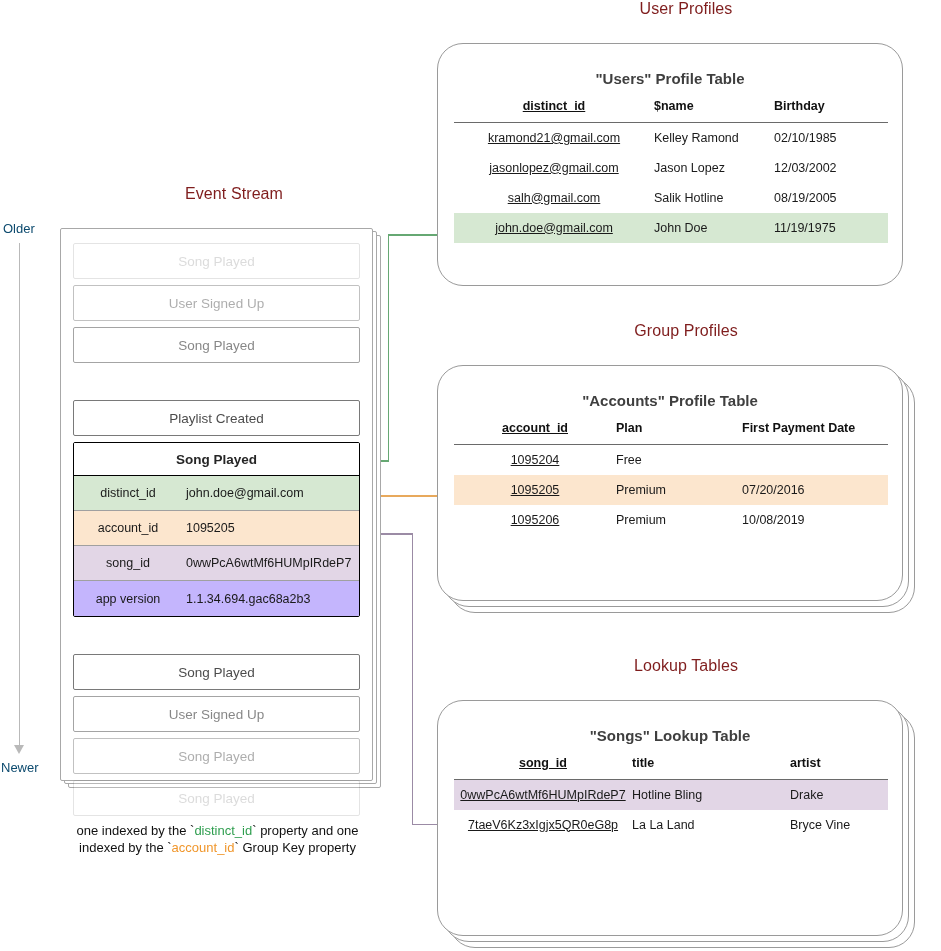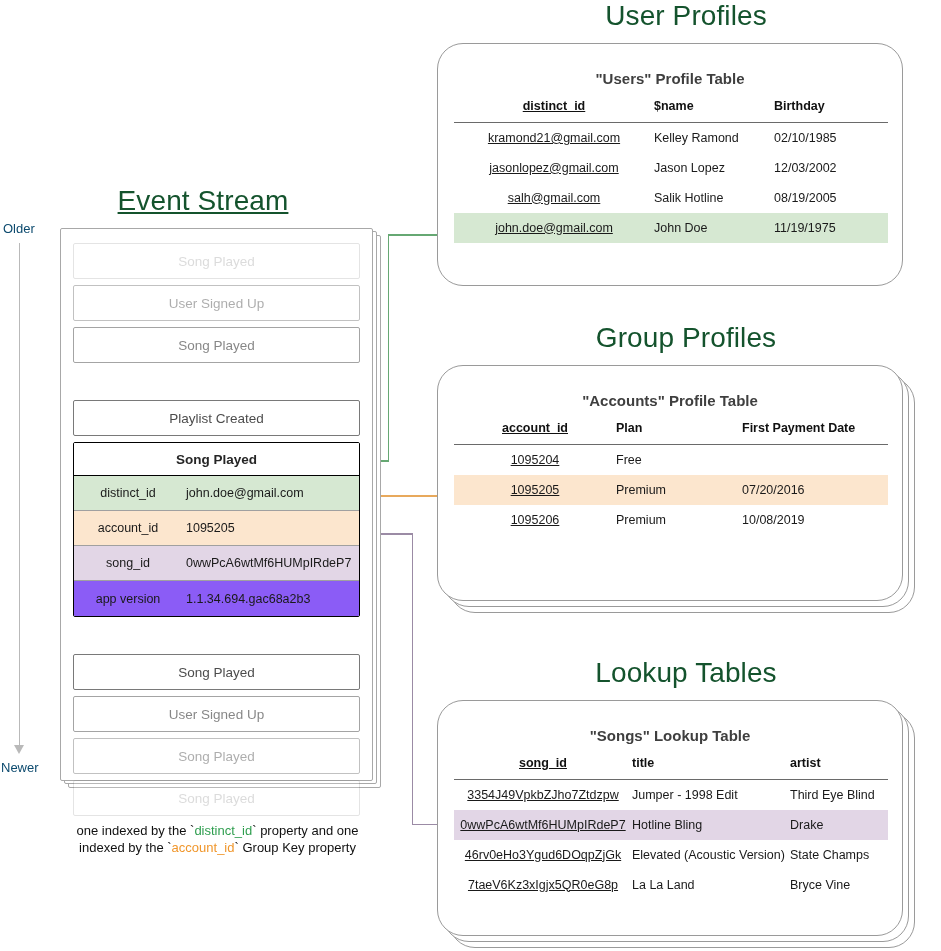--- a/index.html
+++ b/index.html
@@ -9,23 +9,23 @@
     background: #ffffff;
     font-family: "Liberation Sans", sans-serif;
     color: #1a1a1a;
     overflow: hidden;
   }
   #stage { position: relative; width: 941px; height: 951px; }
 
   
   .section-title {
     position: absolute;
-    font-size: 28px;
+    font-size: 16px;
     font-weight: 400;
-    color: #14532d;
+    color: #7f1d1d;
     text-align: center;
     letter-spacing: 0.1px;
     white-space: nowrap;
   }
 
   
   .tl-label {
     position: absolute;
     font-size: 13px;
     color: #0c4a6e;
@@ -103,21 +103,21 @@
     color: #1a1a1a;
   }
   .ev-row:last-child { border-bottom: none; }
   .ev-row .k {
     width: 108px; text-align: center; flex: none;
   }
   .ev-row .v { flex: 1; padding-left: 4px; }
   .ev-row.green  { background: #d6e8d2; }
   .ev-row.orange { background: #fce6ce; }
   .ev-row.purple { background: #e2d6e6; }
-  .ev-row.plain  { background: #8b5cf6; }
+  .ev-row.plain  { background: #c4b5fd; }
 
   
   .caption {
     position: absolute;
     left: 36px; top: 805px;
     width: 363px;
     text-align: center;
     font-size: 13px;
     line-height: 17px;
     color: #111;
@@ -179,21 +179,21 @@
   
   .conn { position: absolute; }
   .seg  { position: absolute; }
   .arrowhead { position: absolute; width: 0; height: 0; }
 </style>
 </head>
 <body>
 
 <div id="stage">
 
-  <div class="section-title" style="left:73px; top:185px; width:260px;text-decoration:underline;">Event Stream</div>
+  <div class="section-title" style="left:104px; top:185px; width:260px;">Event Stream</div>
   <div class="section-title" style="left:556px; top:0px; width:260px;">User Profiles</div>
   <div class="section-title" style="left:556px; top:657px; width:260px;">Lookup Tables</div>
   <div class="section-title" style="left:556px; top:322px; width:260px;">Group Profiles</div>
 
   <div class="tl-label" style="left:3px; top:221px;">Older</div>
   <div class="tl-line"></div>
   <div class="tl-arrow"></div>
   <div class="tl-label" style="left:1px; top:760px;">Newer</div>
 
   <div class="conn">
@@ -349,36 +349,26 @@
             <col style="width:98px">
           </colgroup>
         <thead>
           <tr>
             <th class="t-center"><span class="hd">song_id</span></th>
             <th class="t-left"><span>title</span></th>
             <th class="t-left"><span>artist</span></th>
           </tr>
         </thead>
         <tbody>
-          <tr>
-            <td class="t-center idcell"><span>3354J49VpkbZJho7Ztdzpw</span></td>
-            <td class="t-left">Jumper - 1998 Edit</td>
-            <td class="t-left">Third Eye Blind</td>
-          </tr>
           <tr class="hl-purple">
             <td class="t-center idcell"><span>0wwPcA6wtMf6HUMpIRdeP7</span></td>
             <td class="t-left">Hotline Bling</td>
             <td class="t-left">Drake</td>
           </tr>
           <tr>
-            <td class="t-center idcell"><span>46rv0eHo3Ygud6DOqpZjGk</span></td>
-            <td class="t-left">Elevated (Acoustic Version)</td>
-            <td class="t-left">State Champs</td>
-          </tr>
-          <tr>
             <td class="t-center idcell"><span>7taeV6Kz3xIgjx5QR0eG8p</span></td>
             <td class="t-left">La La Land</td>
             <td class="t-left">Bryce Vine</td>
           </tr>
         </tbody>
       </table>
     </div>
   </div>
 
 </div>

